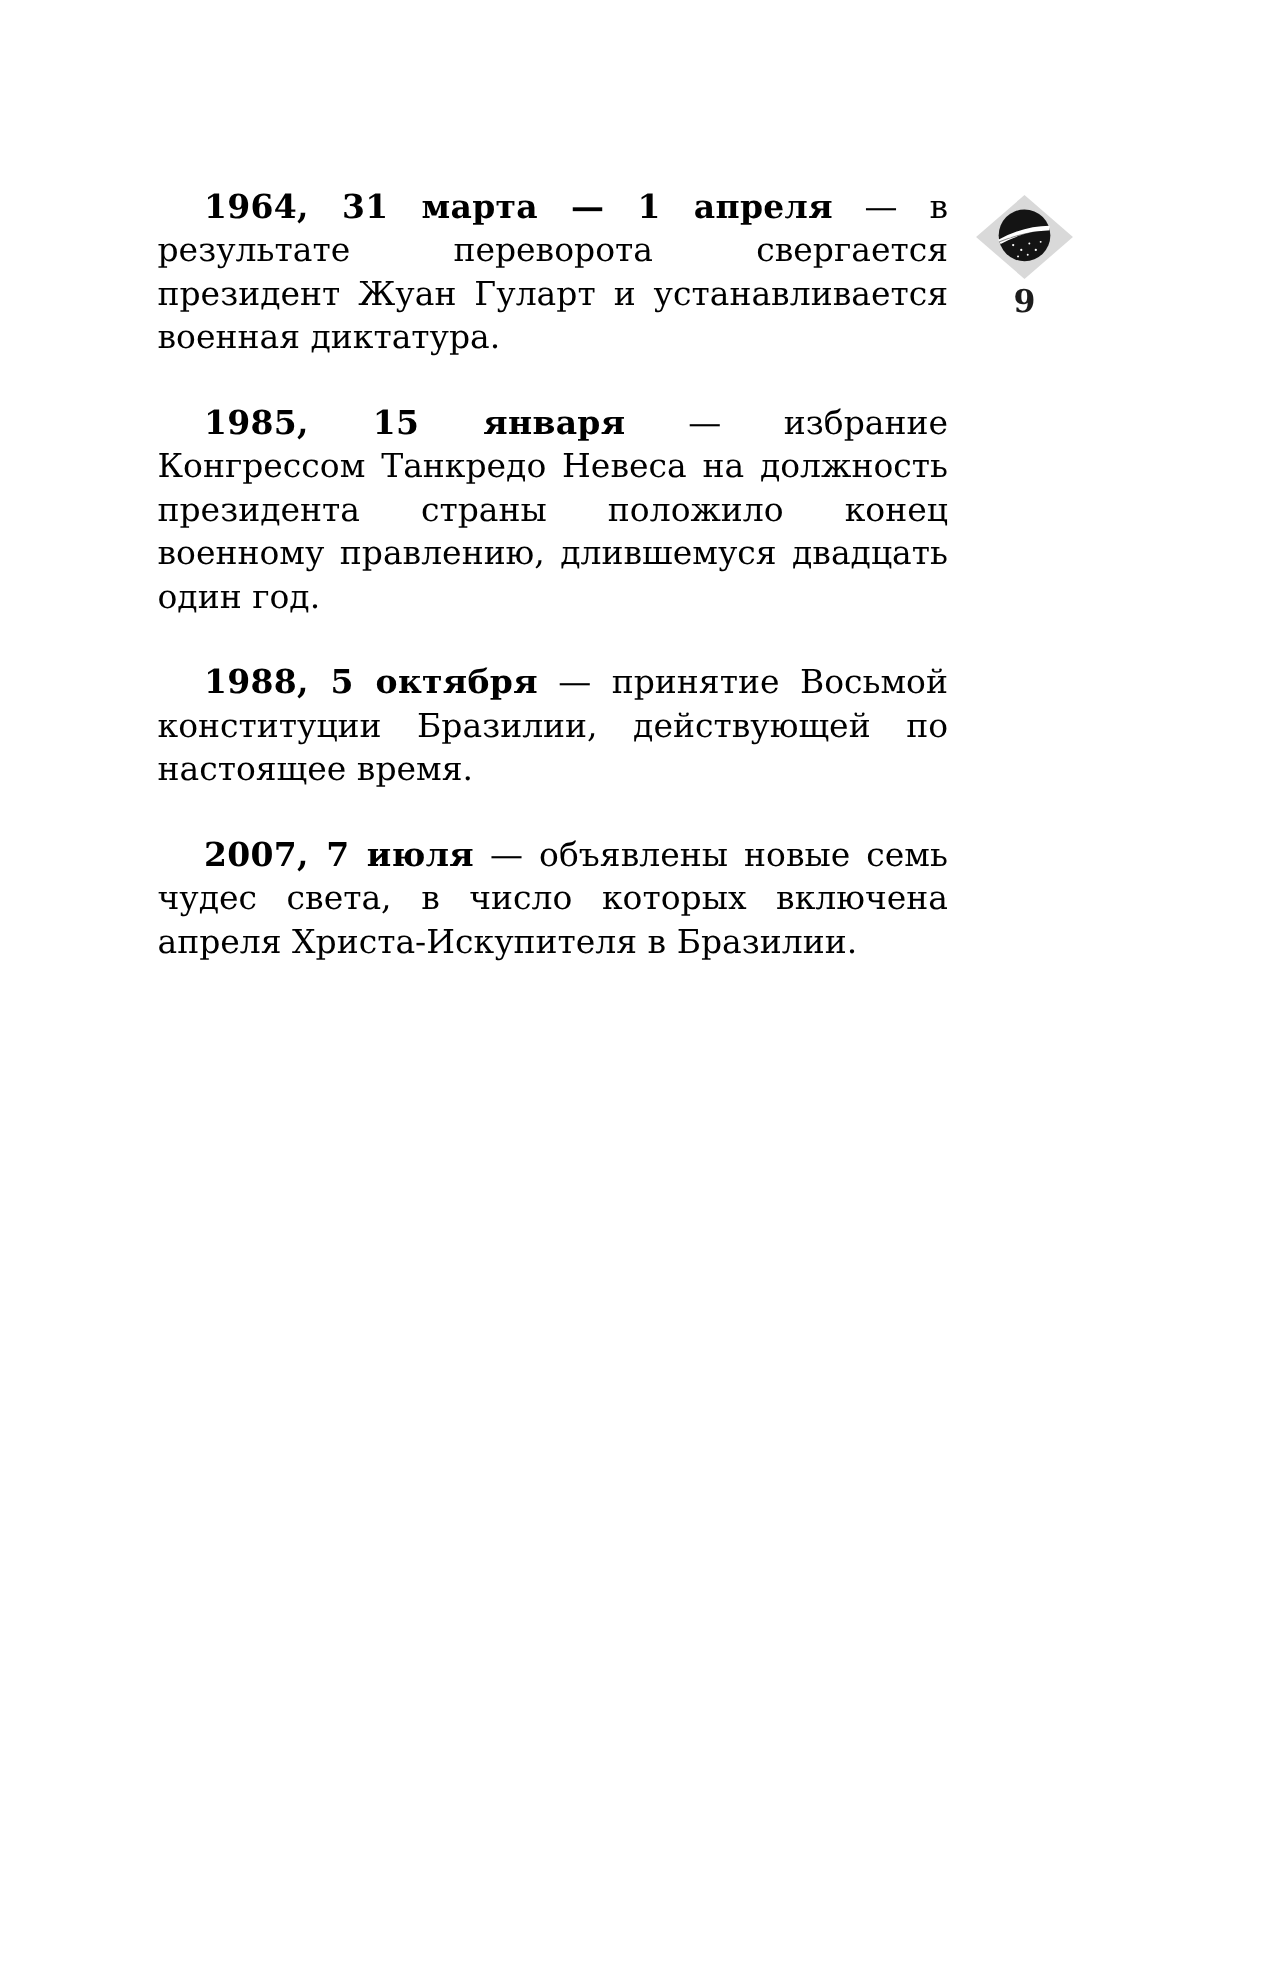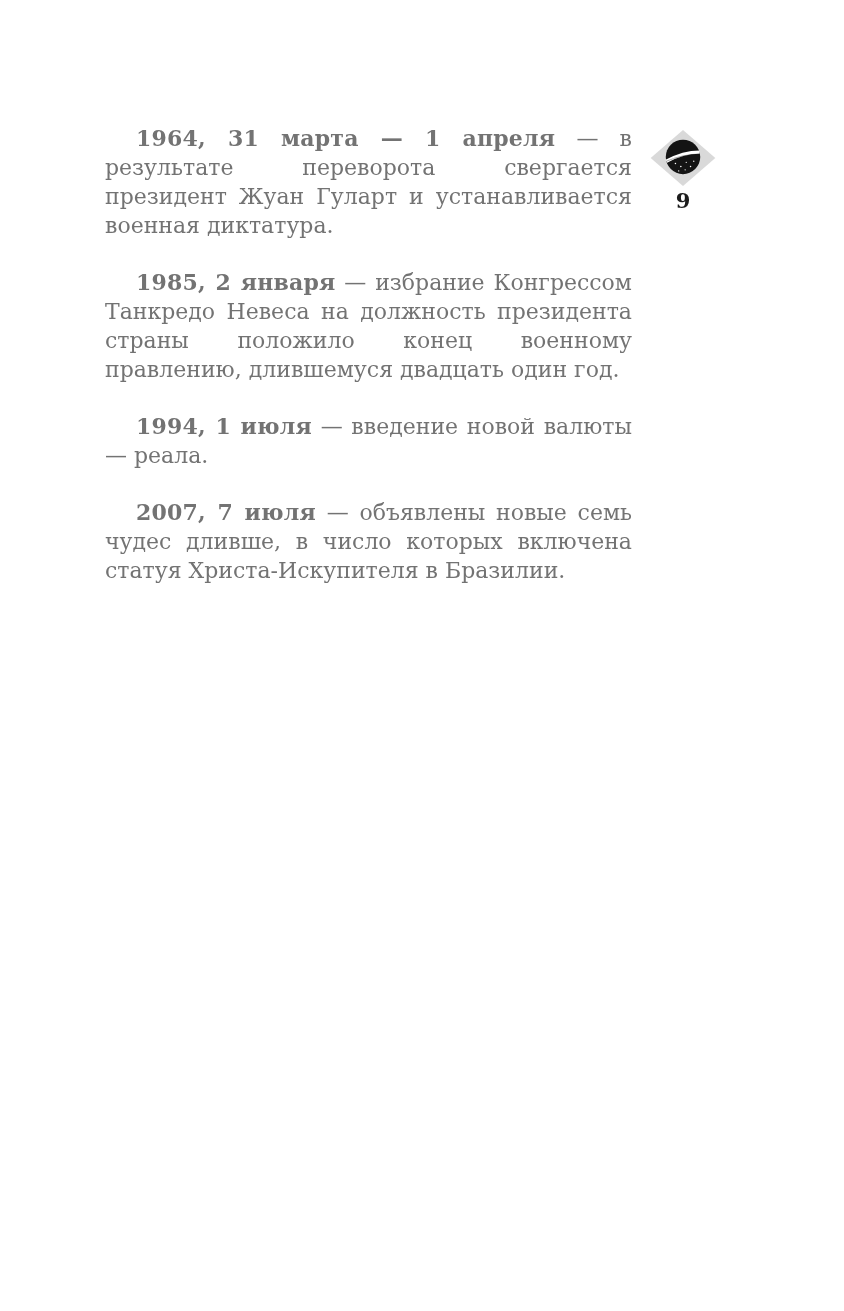--- a/index.html
+++ b/index.html
@@ -18,21 +18,21 @@
   .text-column {
     position: absolute;
     left: 105px;
     top: 124px;
     width: 527px;
   }
   p.event {
     margin: 0 0 28px 0;
     font-size: 22px;
     line-height: 29px;
-    color: #737373;
+    color: #000000;
     text-align: justify;
     text-indent: 31px;
     hyphens: manual;
   }
   p.event b.date {
     font-weight: bold;
     letter-spacing: 0.2px;
   }
   .ornament {
     position: absolute;
@@ -73,18 +73,18 @@
         <circle cx="40" cy="29" r="0.6"></circle>
         <circle cx="21" cy="26" r="0.5"></circle>
       </g>
     </svg>
   </div>
 
   <div class="page-number">9</div>
 
   <div class="text-column">
     <p class="event"><b class="date">1964, 31 марта — 1 апреля</b> <span>— в результате пере­ворота свергается президент Жуан Гуларт и уста­навливается военная диктатура.</span></p>
-    <p class="event"><b class="date">1985, 2 января</b> <span>— избрание Конгрессом Тан­кредо Невеса на должность президента страны положило конец военному правлению, дливше­муся двадцать один год.</span></p>
-    <p class="event"><b class="date">1994, 1 июля</b> <span>— введение новой валюты — ре­ала.</span></p>
-    <p class="event"><b class="date">2007, 7 июля</b> <span>— объявлены новые семь чудес дливше, в число которых включена статуя Христа-Искупителя в Бразилии.</span></p>
+    <p class="event"><b class="date">1985, 15 января</b> <span>— избрание Конгрессом Тан­кредо Невеса на должность президента страны положило конец военному правлению, дливше­муся двадцать один год.</span></p>
+    <p class="event"><b class="date">1988, 5 октября</b> <span>— принятие Восьмой кон­ституции Бразилии, действующей по настоящее время.</span></p>
+    <p class="event"><b class="date">2007, 7 июля</b> <span>— объявлены новые семь чудес света, в число которых включена апреля Христа-Искупителя в Бразилии.</span></p>
   </div>
 
 </div>
 
 </body></html>

